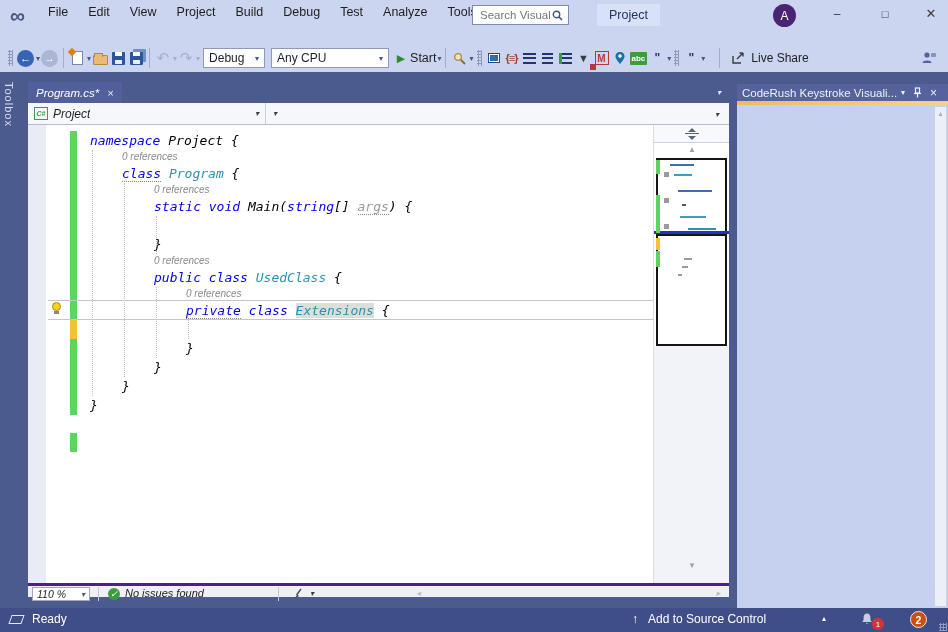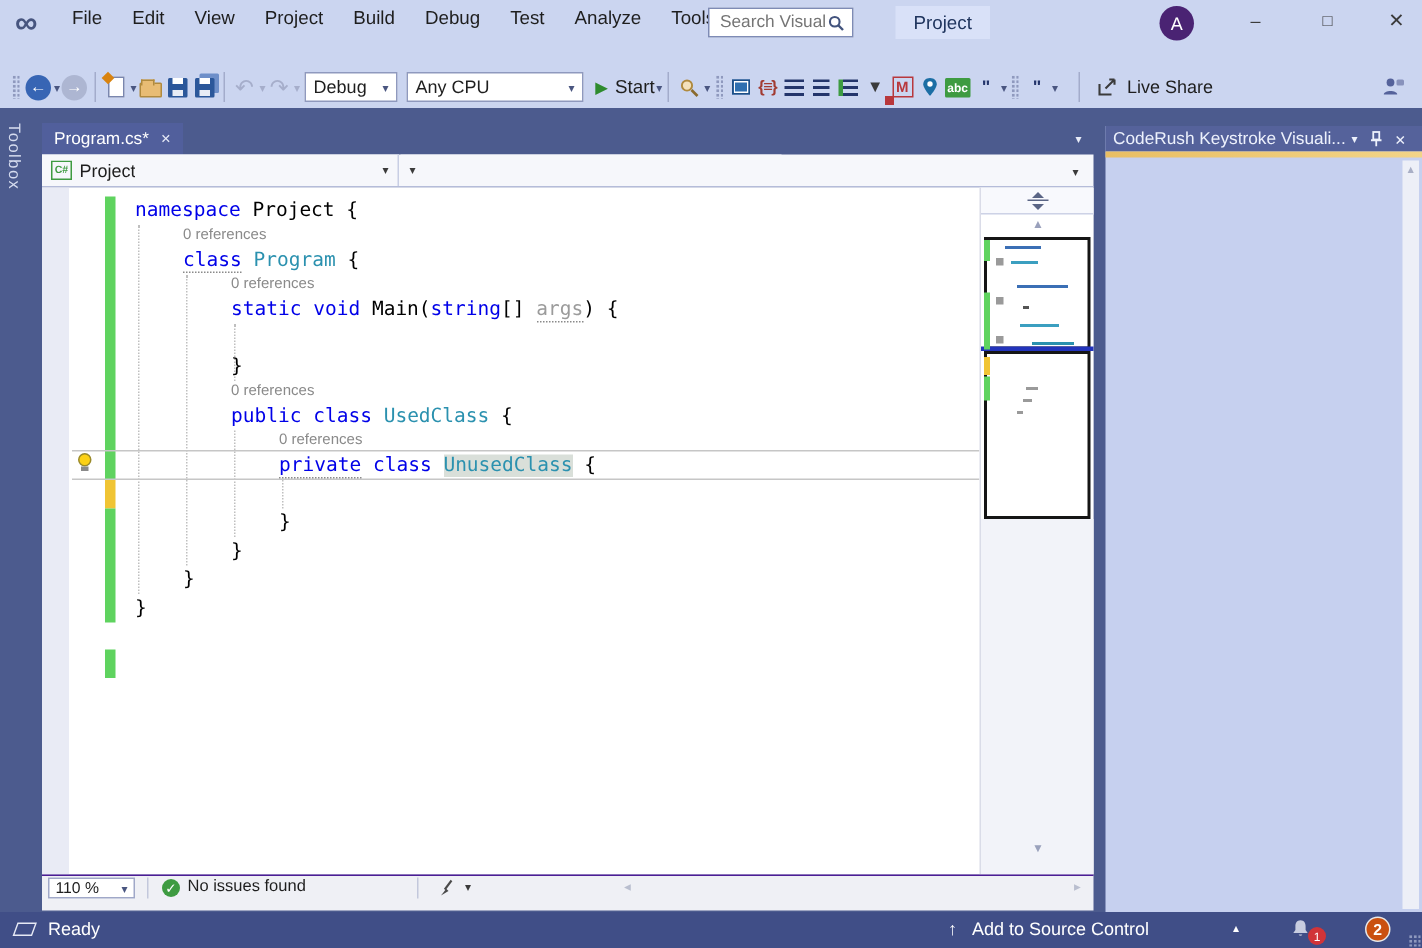--- a/index.html
+++ b/index.html
@@ -65,21 +65,21 @@
   .dlico{position:relative;color:#3b3b3b;font-size:11px;}
   .dlico i{position:absolute;right:-4px;bottom:-1px;width:6px;height:6px;background:#B8373C;}
   #live-share-label{font-size:12px;margin-left:4px;color:#1e1e1e;}
 
   
   #frame{left:0;top:72px;width:948px;height:536px;background:#4C5B8E;}
   #toolbox-strip{left:0;top:72px;width:28px;height:528px;background:#4C5B8E;}
   #toolbox-label{left:3px;top:10px;writing-mode:vertical-rl;font-size:11px;color:#D6DCEF;letter-spacing:1px;}
 
   
-  #editor{left:28px;top:82px;width:701px;height:518px;}
+  #editor{left:28px;top:82px;width:701px;height:518px;font-style:italic;}
   #tab-row{left:0;top:0;width:701px;height:21px;}
   #tab-active{left:0;top:0;height:21px;padding:0 8px;background:#515F9C;color:#fff;font-size:11.5px;
       display:inline-flex;align-items:center;gap:8px;position:absolute;}
   #tab-close{font-size:11px;color:#E8ECF8;}
   #tab-list-caret{position:absolute;right:8px;top:6px;color:#E8ECF8;font-size:8px;}
   #nav-bar{left:0;top:21px;width:701px;height:22px;background:#F6F7FB;border-bottom:1px solid #B5BCD9;}
   .navdd{position:absolute;top:0;height:21px;display:flex;align-items:center;font-size:12px;
       padding:0 6px;background:#F6F7FB;}
   #nav-dd1{left:0;width:238px;border-right:1px solid #C8CEE4;justify-content:space-between;}
   #nav-dd2{left:239px;width:254px;justify-content:space-between;}
@@ -125,21 +125,21 @@
   .mapbox{left:2px;width:71px;border:2px solid #151515;background:#fff;}
   #map-box1{top:33px;height:75px;}
   #map-box2{top:109px;height:112px;}
   #map-blueline{left:0px;top:106px;width:76px;height:3px;background:#2233BB;}
   .mmark{left:2px;width:4px;}
   .mdash{position:absolute;height:2px;}
   .msq{position:absolute;width:5px;height:5px;background:#9a9a9a;}
   #map-track{left:0;top:221px;width:76px;height:237px;background:#F2F3F9;}
 
   
-  #ed-bottom{left:0;top:501px;width:701px;height:24px;background:#EFF0F5;border-top:1px solid #4c1d95;
+  #ed-bottom{left:0;top:501px;width:701px;height:14px;background:#EFF0F5;border-top:3px solid #4c1d95;
       font-size:11px;text-align:center;}
   #zoom-combo{left:4px;top:1px;width:58px;height:14px;background:#fff;border:1px solid #A0A8C8;
       display:flex;align-items:center;justify-content:space-between;padding:0 4px;font-size:10.5px;}
   .bsep{top:1px;width:1px;height:14px;background:#C3C8DC;}
   #check-circle{left:80px;top:2px;width:12px;height:12px;border-radius:50%;background:#3E9B41;color:#fff;
       font-size:9px;display:flex;align-items:center;justify-content:center;}
   #issues-label{left:97px;top:1px;}
   #cleanup-icon{left:264px;top:2px;color:#4a4a4a;}
   #cleanup-caret{left:282px;top:3px;font-size:8px;color:#3b3b3b;}
   #hsb-left{left:388px;top:2px;font-size:9px;color:#B9BECF;}
@@ -362,21 +362,21 @@
           <div class="cl code" style="padding-left: 62px;"><span class="c-k">namespace</span><span> Project {</span></div>
           <div class="cl lens" style="padding-left: 94px;">0 references</div>
           <div class="cl code" style="padding-left: 94px;"><span class="c-k du">class</span><span> </span><span class="c-t">Program</span><span> {</span></div>
           <div class="cl lens" style="padding-left: 126px;">0 references</div>
           <div class="cl code" style="padding-left: 126px;"><span class="c-k">static</span><span> </span><span class="c-k">void</span><span> Main(</span><span class="c-k">string</span><span>[] </span><span class="c-d du">args</span><span>) {</span></div>
           <div class="cl blank" style="padding-left: 62px;"></div>
           <div class="cl code" style="padding-left: 126px;"><span>}</span></div>
           <div class="cl lens" style="padding-left: 126px;">0 references</div>
           <div class="cl code" style="padding-left: 126px;"><span class="c-k">public</span><span> </span><span class="c-k">class</span><span> </span><span class="c-t">UsedClass</span><span> {</span></div>
           <div class="cl lens" style="padding-left: 158px;">0 references</div>
-          <div class="cl code" style="padding-left: 158px;"><span class="c-k du">private</span><span> </span><span class="c-k">class</span><span> </span><span class="c-t hl">UnusedClass</span><span> {</span></div>
+          <div class="cl code" style="padding-left: 158px;"><span class="c-k du">private</span><span> </span><span class="c-k">class</span><span> </span><span class="c-t hl">Extensions</span><span> {</span></div>
           <div class="cl blank" style="padding-left: 62px;"></div>
           <div class="cl code" style="padding-left: 158px;"><span>}</span></div>
           <div class="cl code" style="padding-left: 126px;"><span>}</span></div>
           <div class="cl code" style="padding-left: 94px;"><span>}</span></div>
           <div class="cl code" style="padding-left: 62px;"><span>}</span></div>
         </div>
 
       <div id="map-col" class="abs">
         <div id="map-splitter" class="abs">
           <span class="splglyph">

